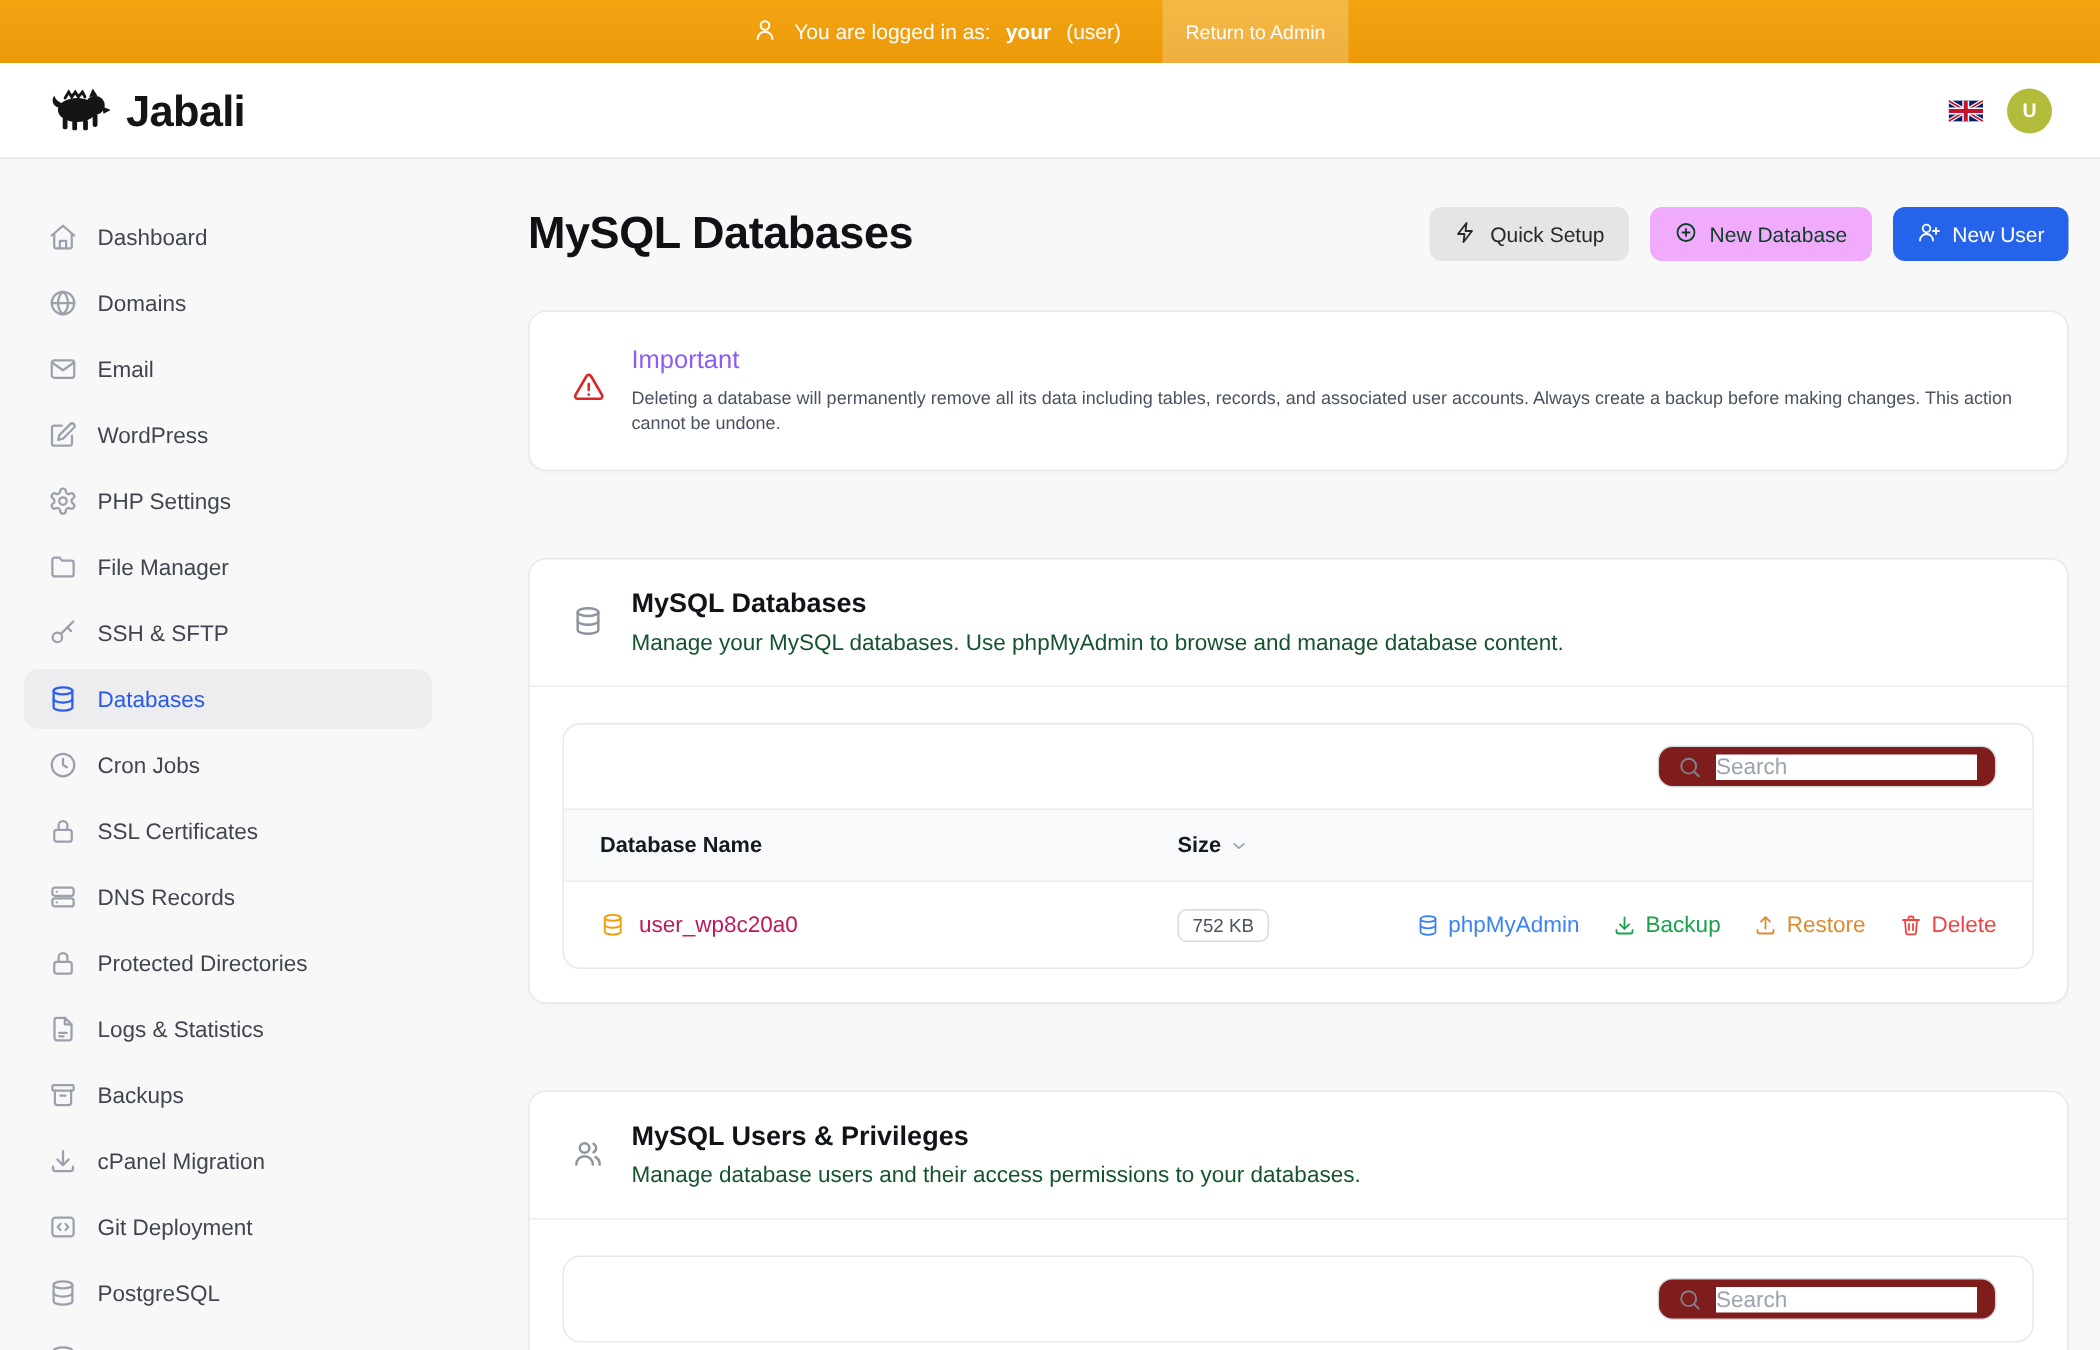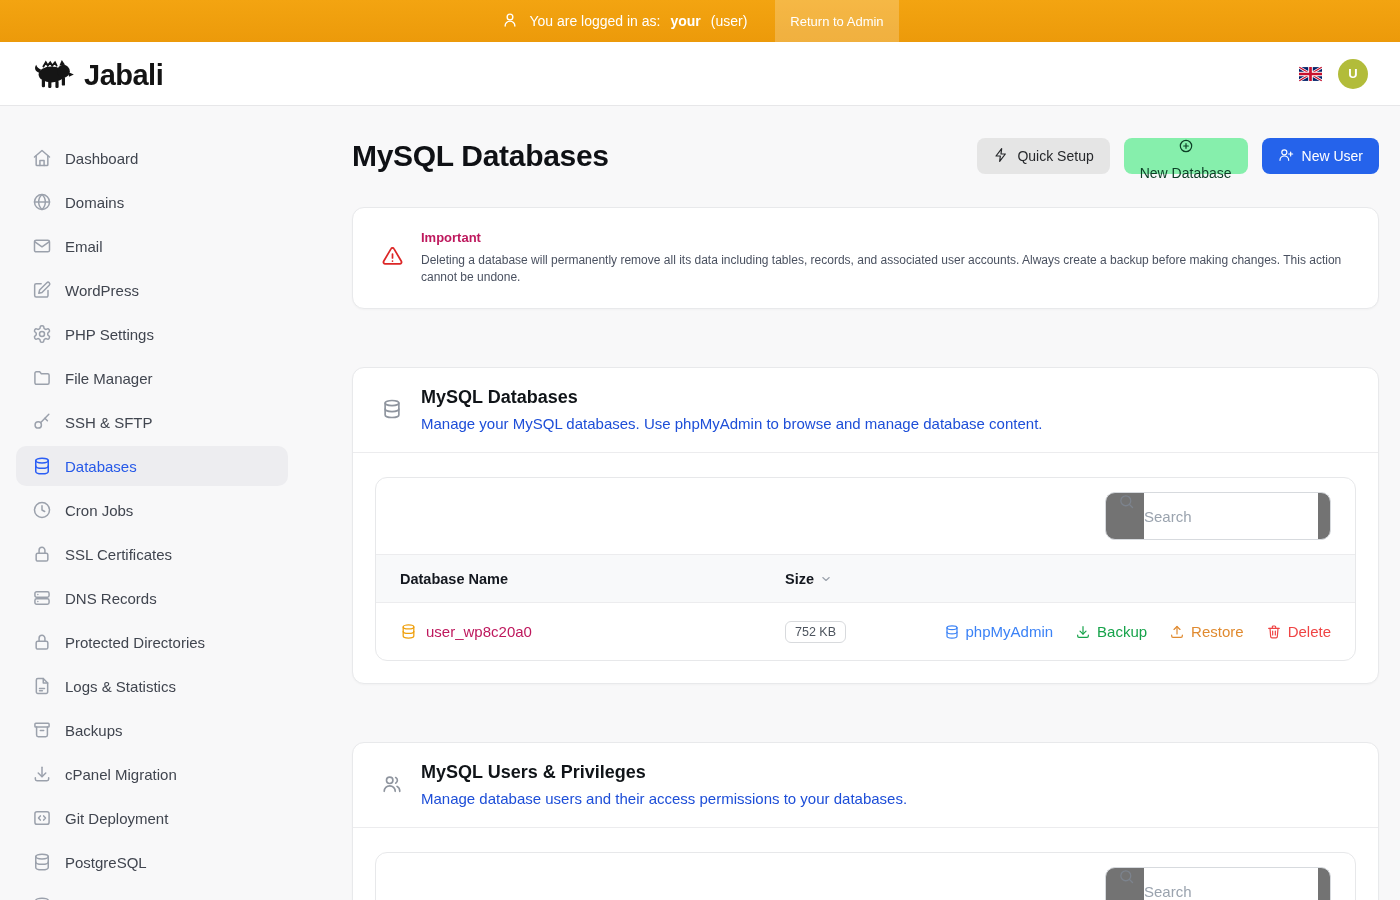--- a/index.html
+++ b/index.html
@@ -40,34 +40,34 @@
   .actions { display:flex; gap:14px; }
   .btn { height:36px; border:none; border-radius:8px; padding:0 16px; font-size:14px;
     font-family:inherit; font-weight:500; display:flex; align-items:center; gap:8px; cursor:pointer; }
   .btn .ic svg { width:16px; height:16px; }
 
   .card { background:#fff; border:1px solid #e8e9eb; border-radius:12px;
     box-shadow:0 1px 2px rgba(16,24,40,.03); }
   .warning-card { margin-top:33px; padding:22px 28px; display:flex; gap:17px; align-items:center; }
   .warn-ic { color:#dc2626; flex-shrink:0; }
   .warn-ic svg { width:23px; height:23px; }
-  .warn-title { font-size:13px; font-weight:700; color:#be185d; margin-bottom:7px; }
+  .warn-title { font-size:17px; font-weight:400; color:#8b5cf6; margin-bottom:7px; }
   .warn-text { font-size:12px; color:#4a5160; line-height:1.42; max-width:935px; }
 
   .section-card { margin-top:58px; }
   .card-head { padding:19px 28px 20px; display:flex; gap:18px; border-bottom:1px solid #ececee; }
   .card-head .ic { color:#8e949e; margin-top:11px; }
   .card-head .ic svg { width:22px; height:22px; }
   .sec-title { font-size:18px; font-weight:700; color:#101418; }
-  .sec-desc { font-size:15px; color:#1d4ed8; margin-top:7px; }
+  .sec-desc { font-size:15px; color:#14532d; margin-top:7px; }
   .card-body { padding:24px 22px 22px; }
   .inner-card { border:1px solid #e7e8ea; border-radius:12px; overflow:hidden; background:#fff; }
   .inner-toolbar { padding:14px 24px; display:flex; justify-content:flex-end; }
-  .search { width:226px; height:48px; border:1px solid #d7dade; border-radius:10px;
-    display:flex; gap:9px; padding:0 12px; background:#737373; }
+  .search { width:226px; height:28px; border:1px solid #d7dade; border-radius:10px;
+    display:flex; align-items:center; gap:9px; padding:0 12px; background:#7f1d1d; }
   .search .ic { color:#7c838d; display:flex; }
   .search .ic svg { width:17px; height:17px; }
   .search input { border:none; outline:none; width:100%; font-size:15px; font-family:inherit; color:#374151; }
   .search input::placeholder { color:#9aa3ae; }
 
   .t-head { background:#f8f9fa; border-top:1px solid #ececee; height:48px;
     display:grid; align-items:center; padding:0 24px; font-size:14.5px; font-weight:700; color:#14181f; }
   .db-grid { grid-template-columns:385px 1fr auto; }
   .th-sort { display:flex; align-items:center; gap:5px; cursor:pointer; }
   .th-sort .ic { color:#9aa1ab; display:flex; }
@@ -313,21 +313,21 @@
 
     <div class="page-head">
       <h1 class="page-title">MySQL Databases</h1>
       <div class="actions">
           <button class="btn" style="background: #e5e5e5; color: rgb(38, 40, 43);">
             <span class="ic"><svg viewBox="0 0 24 24" fill="none" stroke="currentColor" stroke-width="1.8" stroke-linecap="round" stroke-linejoin="round">
                 <path d="M13 2.5 4.5 13.5H11l-1 8 8.5-11H12z"></path>
               </svg></span>
             <span>Quick Setup</span>
           </button>
-          <button class="btn" style="background: #86efac; color: rgb(12, 63, 38); flex-direction: column;">
+          <button class="btn" style="background: #f0abfc; color: rgb(12, 63, 38);">
             <span class="ic"><svg viewBox="0 0 24 24" fill="none" stroke="currentColor" stroke-width="1.8" stroke-linecap="round" stroke-linejoin="round">
                 <circle cx="12" cy="12" r="8.5"></circle>
                 <path d="M12 8.5v7M8.5 12h7"></path>
               </svg></span>
             <span>New Database</span>
           </button>
           <button class="btn" style="background: rgb(37, 99, 235); color: rgb(255, 255, 255);">
             <span class="ic"><svg viewBox="0 0 24 24" fill="none" stroke="currentColor" stroke-width="1.8" stroke-linecap="round" stroke-linejoin="round">
                 <circle cx="9.5" cy="8" r="3.8"></circle>
                 <path d="M3 20a6.5 6.5 0 0 1 13 0"></path>

